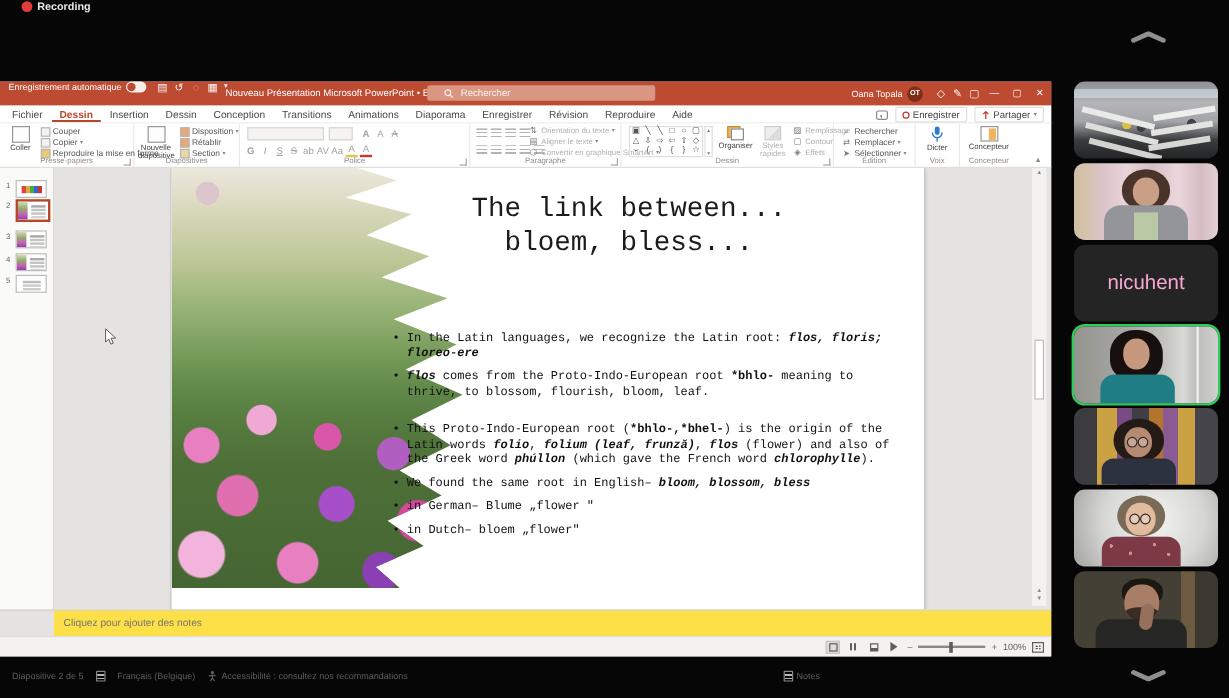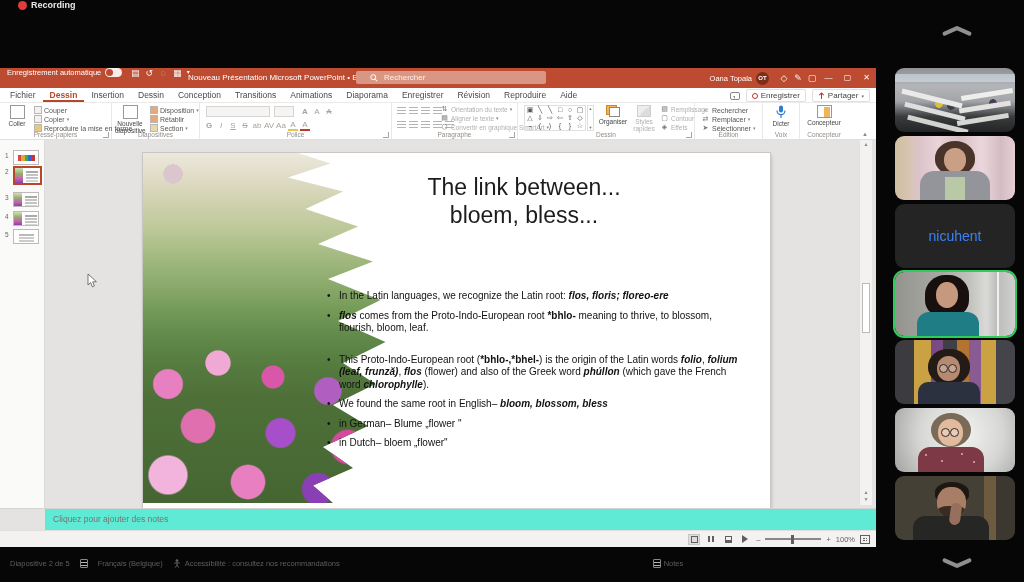--- a/index.html
+++ b/index.html
@@ -75,21 +75,21 @@
 .tbox{position:absolute;left:13px;top:0;width:26px;height:15px;background:#fff;border:1px solid #bdbbb9;overflow:hidden;}
 .thumb-row.sel .tbox{width:29px;height:19px;border:2px solid #B7472A;}
 .k1::after{content:"";position:absolute;left:4px;top:4px;width:17px;height:6px;
   background:linear-gradient(90deg,#d44 0 20%,#da3 20% 40%,#4a4 40% 60%,#36c 60% 80%,#c33 80%);}
 .kflower::before{content:"";position:absolute;left:0;top:0;bottom:0;width:8px;
   background:linear-gradient(180deg,#d8dcb8 0%,#8fac6c 40%,#c963ae 70%,#8b3fb5 100%);}
 .kflower::after{content:"";position:absolute;left:11px;top:3px;width:12px;height:1.5px;background:#aaa;
   box-shadow:0 3px 0 #c4c4c4,0 6px 0 #c4c4c4,0 9px 0 #d5d5d5;}
 .k5::after{content:"";position:absolute;left:5px;top:4px;width:15px;height:1.5px;background:#bbb;box-shadow:0 3px 0 #ccc,0 6px 0 #ccc;}
 
-.slide{position:absolute;left:143px;top:13px;width:627px;height:382px;background:#fff;box-shadow:0 0 0 1px #c9c7c6,1px 2px 4px rgba(0,0,0,.22);}
+.slide{position:absolute;left:143px;top:0;width:627px;height:382px;background:#fff;box-shadow:0 0 0 1px #c9c7c6,1px 2px 4px rgba(0,0,0,.22);font-family:Liberation Mono, monospace;}
 .flower{position:absolute;left:0;top:0;width:250px;height:350px;
   background-image:
    radial-gradient(circle 16px at 12% 6%,#dcc6ce 60%,transparent 61%),
    radial-gradient(circle 22px at 30% 60%,#f0a8d4 55%,transparent 60%),
    radial-gradient(circle 26px at 10% 66%,#e87fc0 55%,transparent 60%),
    radial-gradient(circle 20px at 52% 64%,#d957a8 55%,transparent 60%),
    radial-gradient(circle 24px at 74% 68%,#b05fc0 55%,transparent 60%),
    radial-gradient(circle 30px at 22% 78%,#e06fb0 55%,transparent 60%),
    radial-gradient(circle 26px at 55% 80%,#a64fc9 55%,transparent 60%),
    radial-gradient(circle 30px at 82% 84%,#d44a9e 55%,transparent 60%),
@@ -105,21 +105,21 @@
 .bullet.gap{margin-top:19px;}
 .bm{position:absolute;left:1px;top:0;}
 .b{font-weight:bold;}.i{font-style:italic;}
 
 .vscroll{position:absolute;right:4px;top:0;width:13px;height:365px;background:#F3F2F1;border-left:1px solid #E3E1E0;}
 .vs-up{position:absolute;top:1px;left:0;width:100%;text-align:center;font-size:5px;color:#8a8886;}
 .vs-thumb{position:absolute;top:143px;left:2px;width:8px;height:50px;background:#fff;border:1px solid #bdbbb9;}
 .vs-nav{position:absolute;bottom:2px;left:0;width:100%;text-align:center;font-size:5px;color:#8a8886;line-height:7px;}
 .cursor{position:absolute;left:87px;top:133px;}
 
-.notesbar{position:absolute;left:45px;top:440px;width:831px;height:22px;background:#5eead4;border-top:1px solid #D5D3D2;}
+.notesbar{position:absolute;left:45px;top:440px;width:831px;height:22px;background:#fde047;border-top:1px solid #D5D3D2;}
 .notes-left{position:absolute;left:0;top:440px;width:45px;height:22px;background:#E4E3E2;border-top:1px solid #D5D3D2;}
 .notes-txt{margin:5px 0 0 8px;font-size:8.5px;color:#767472;}
 .status{position:absolute;left:0;top:462px;width:100%;height:17px;background:#F3F2F1;border-top:1px solid #E1DFDD;
   font-size:7.5px;color:#605E5C;display:flex;align-items:center;}
 .st-item{margin-left:10px;white-space:nowrap;display:flex;align-items:center;gap:3px;margin-top:48px;}
 .st-right{position:absolute;right:6px;display:flex;align-items:center;gap:5px;}
 .book-ic{width:8px;height:9px;border:1px solid #8a8886;border-radius:1px;background:repeating-linear-gradient(180deg,transparent 0 2px,#b8b6b4 2px 3px);}
 .view-ic{width:12px;height:11px;border:1px solid transparent;display:flex;align-items:center;justify-content:center;}
 .view-ic.on{background:#DFDDDC;border-color:#c8c6c4;}
 .view-ic span{width:7px;height:7px;border:1px solid #605E5C;display:block;}
@@ -133,21 +133,21 @@
 
 .sidebar{position:absolute;left:890px;top:0;width:134px;height:582px;background:#060606;}
 .chev{position:absolute;left:50%;transform:translateX(-50%);width:30px;height:14px;}
 .chev i{position:absolute;top:5px;width:17px;height:4px;background:#8f8f8f;border-radius:2px;}
 .chev i:first-child{left:0;transform:rotate(-24deg);}
 .chev i:last-child{right:0;transform:rotate(24deg);}
 .chev.down i:first-child{transform:rotate(24deg);}
 .chev.down i:last-child{transform:rotate(-24deg);}
 .vtile{position:absolute;left:5px;width:120px;height:64px;border-radius:9px;overflow:hidden;background:#242424;}
 .vtile.active{box-shadow:0 0 0 2px #2ECC5B;}
-.pname{position:absolute;left:0;right:0;top:50%;transform:translateY(-50%);text-align:center;color:#3b82f6;font-size:14px;}
+.pname{position:absolute;left:0;right:0;top:50%;transform:translateY(-50%);text-align:center;color:#f9a8d4;font-size:17px;}
 .p-hair,.p-head,.p-body,.p-glasses,.p-arm,.scene{position:absolute;}
 .scene{left:0;top:0;right:0;bottom:0;}
 
 .kind-classroom{background:linear-gradient(180deg,#8f9093 0%,#b4b5b9 28%,#a3a4a8 52%,#3a3c3e 76%,#232425 100%);}
 .kind-classroom .scene{background-image:
   radial-gradient(circle 4px at 44px 36px,#d8c040 90%,transparent 100%),
   radial-gradient(circle 4px at 56px 38px,#3a3f4a 90%,transparent 100%),
   radial-gradient(circle 4px at 98px 35px,#4a3f52 90%,transparent 100%),
   linear-gradient(180deg,transparent 0 10%,rgba(220,235,245,.5) 10% 22%,transparent 22%);}
 .kind-classroom .scene::before{content:"";position:absolute;left:6px;top:28px;width:62px;height:5px;background:#e9e9e7;

